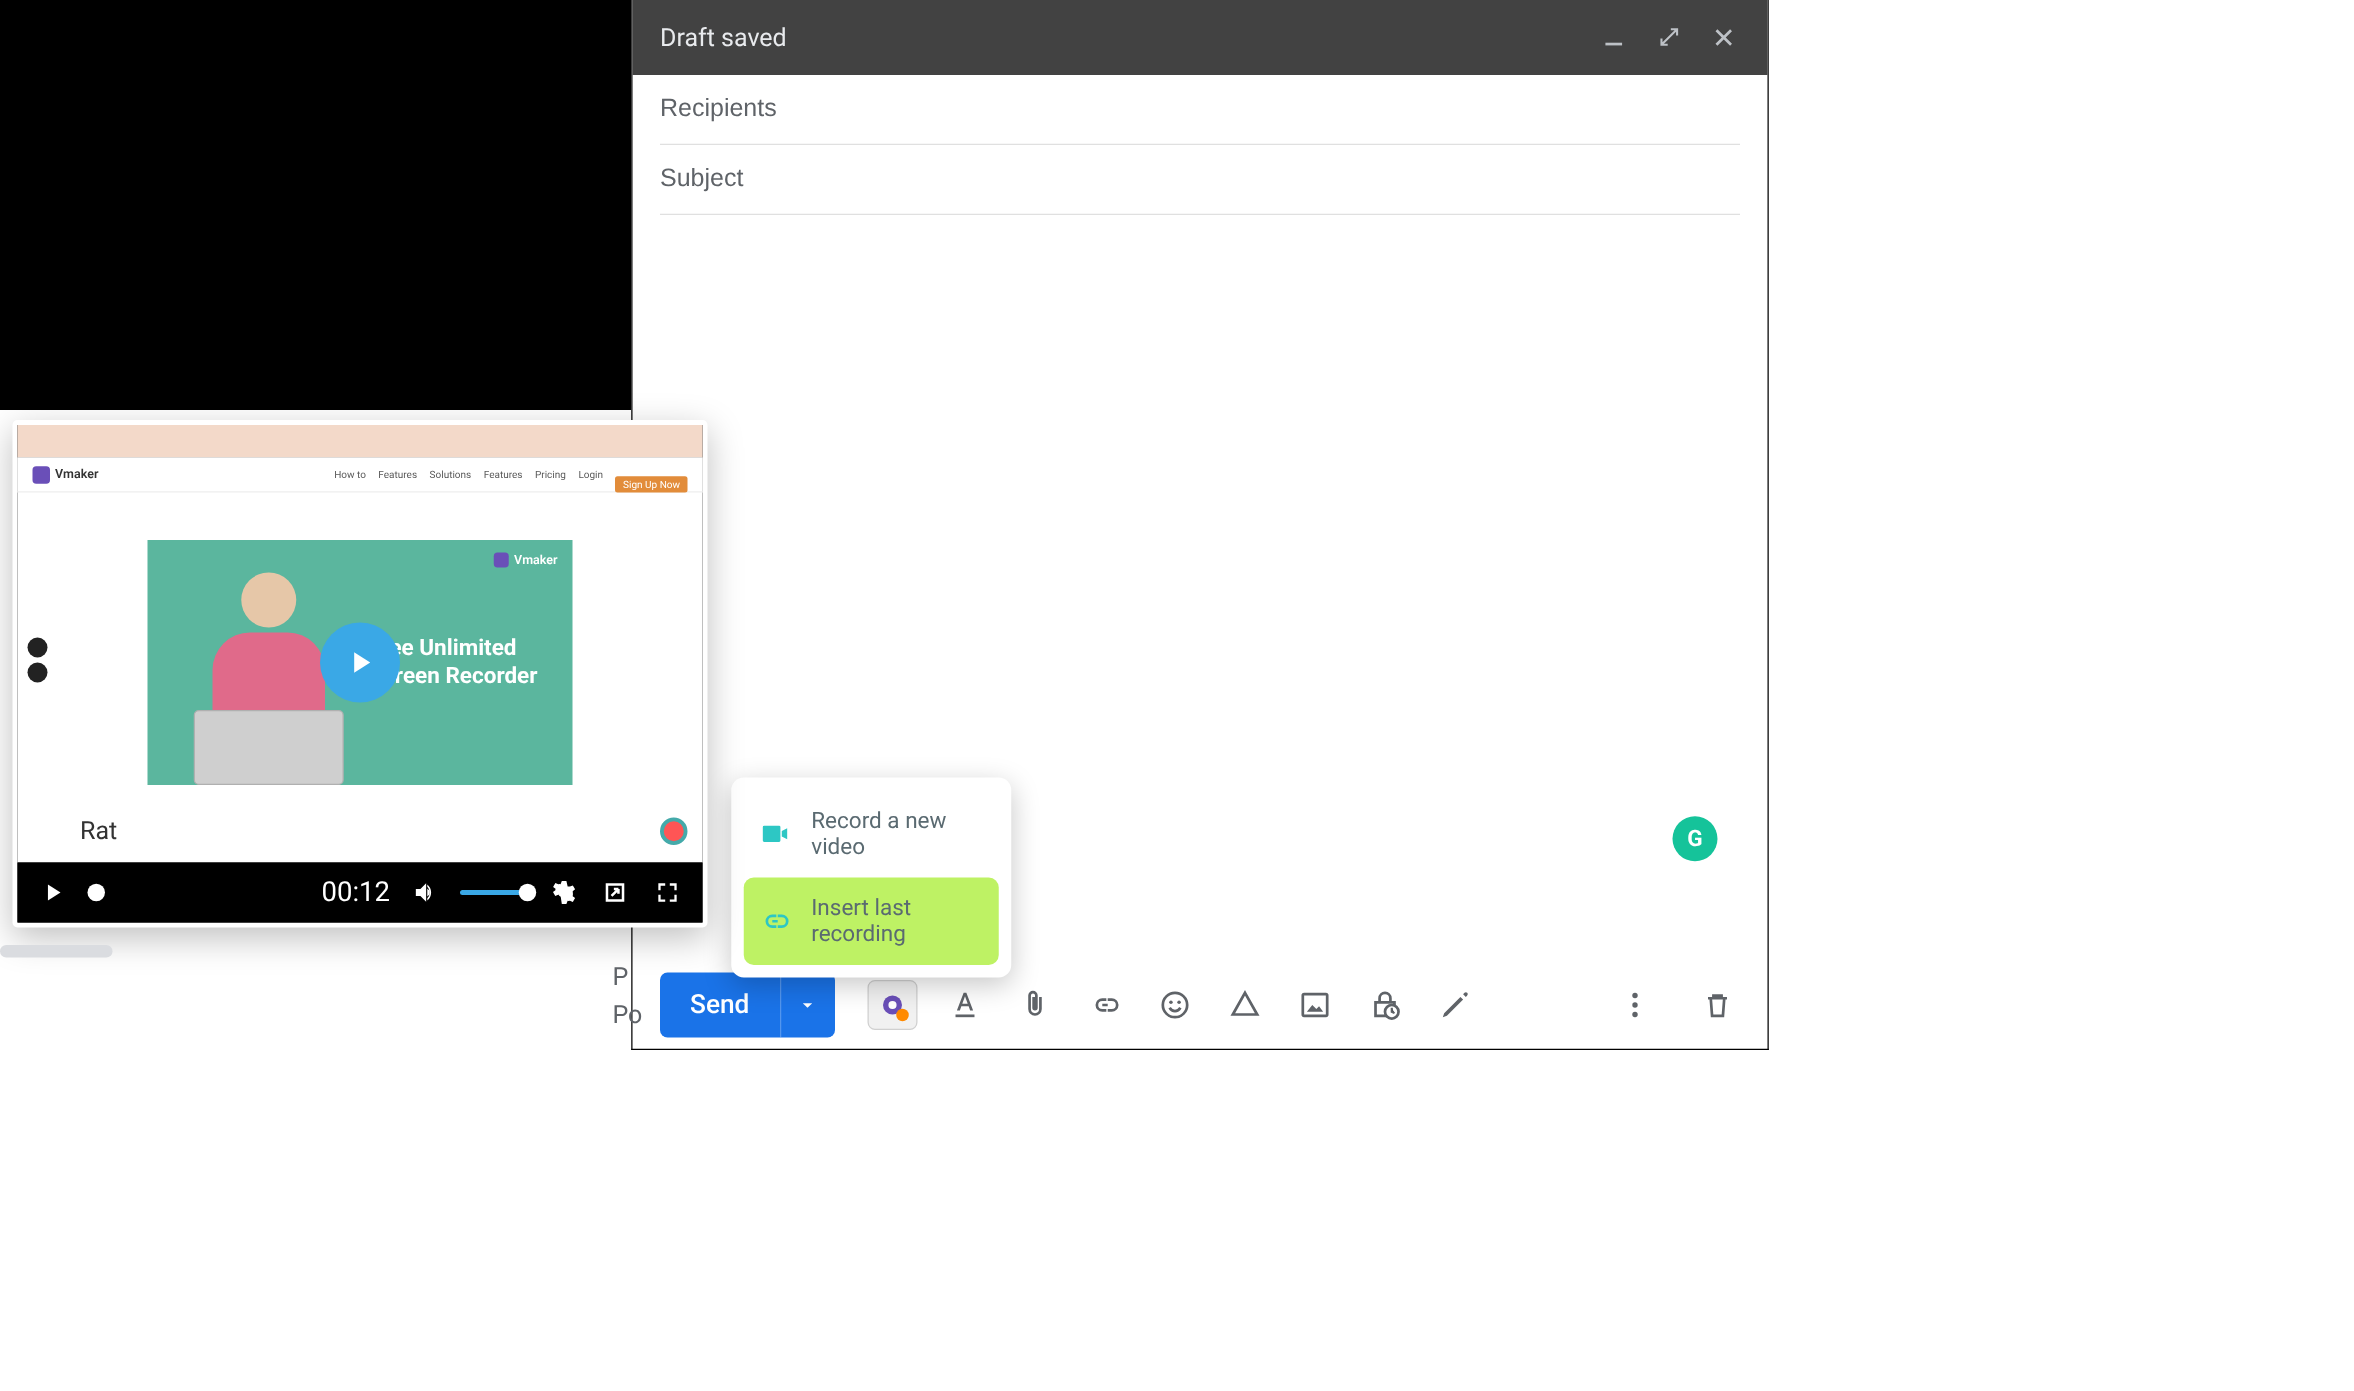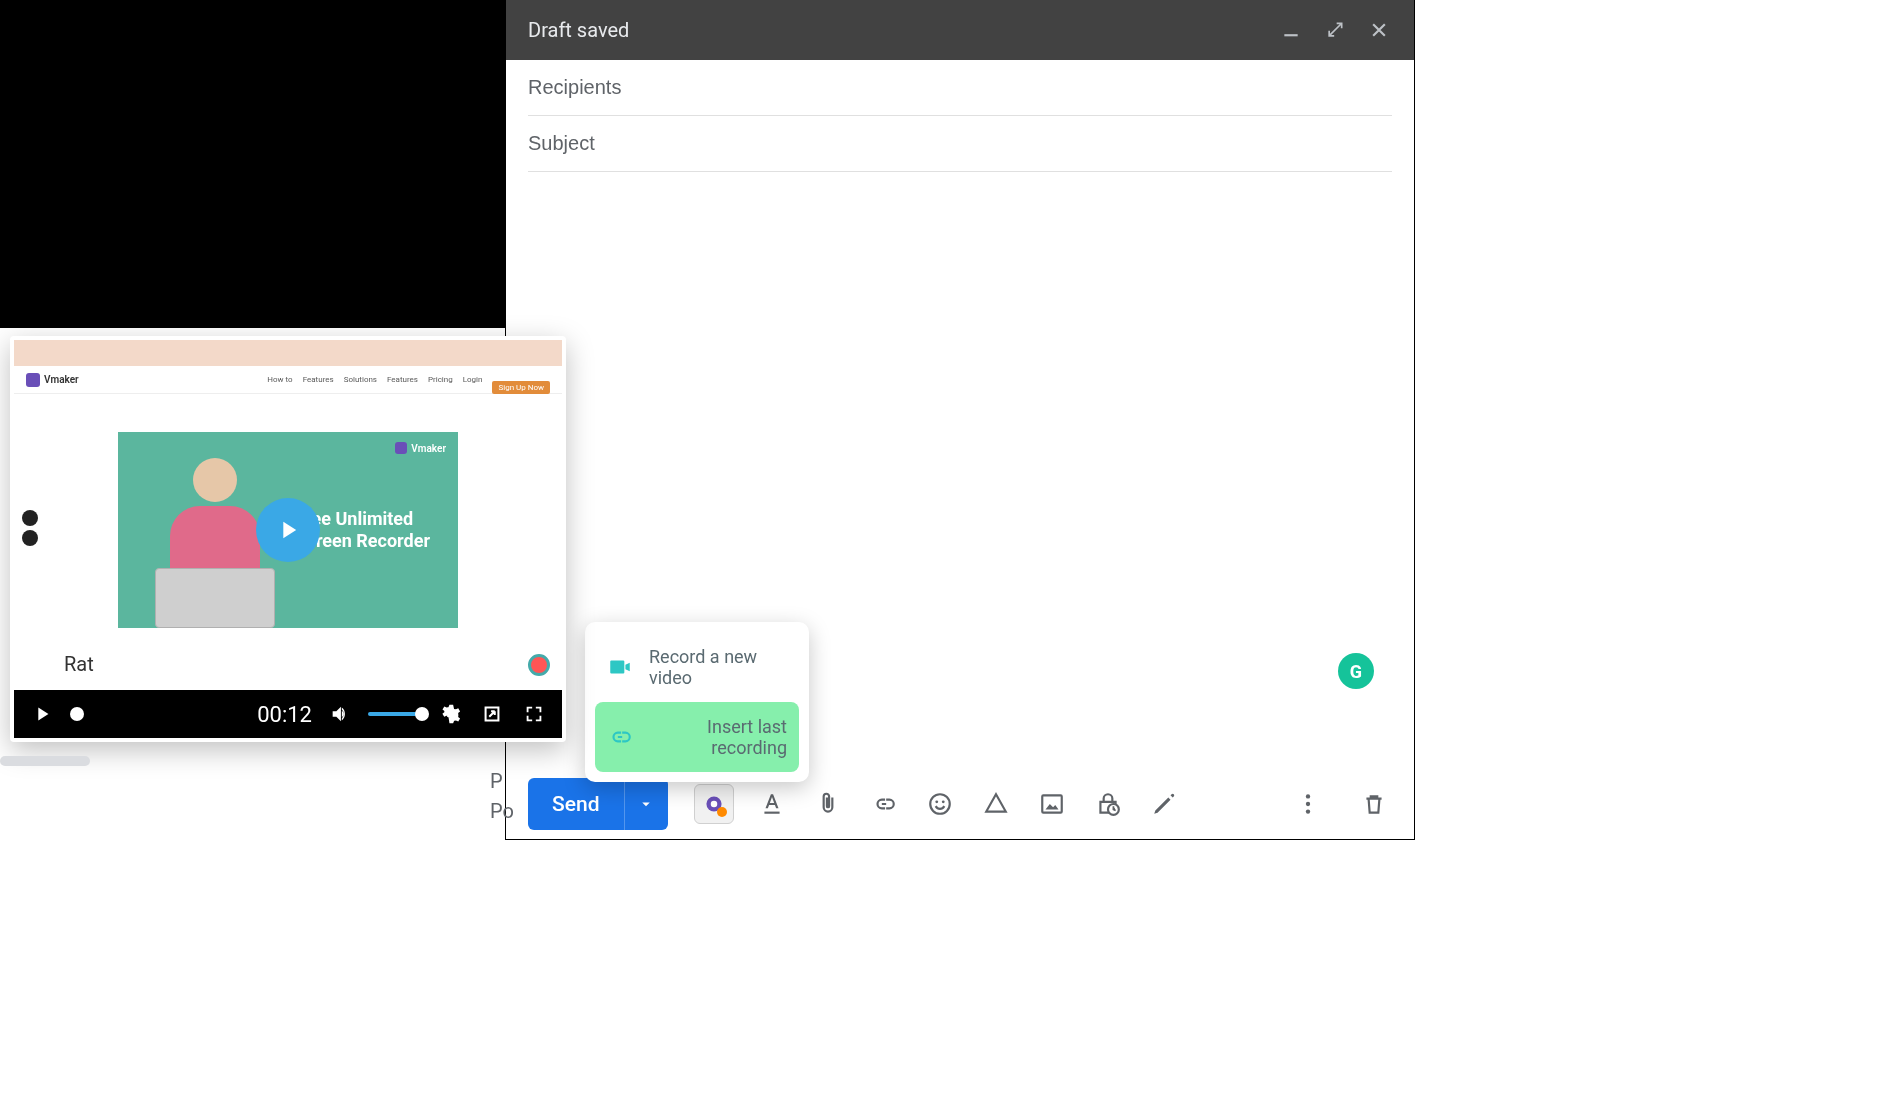--- a/index.html
+++ b/index.html
@@ -136,21 +136,21 @@
   .popup-item {
     display: flex;
     align-items: center;
     gap: 16px;
     padding: 14px 12px;
     border-radius: 8px;
     font-size: 18px;
     color: #5a6a71;
     cursor: pointer;
   }
-  .popup-item.hover { background: #86efac; text-align: right; }
+  .popup-item.hover { background: #bef264; }
   .popup-item .icon { width: 28px; height: 28px; display: flex; align-items: center; justify-content: center; }
   .popup-item .icon.teal { color: #2dc7c4; }
   .video-card {
     position: absolute;
     left: 10px; top: 336px;
     width: 556px; height: 406px;
     background: #fff;
     border-radius: 4px;
     box-shadow: 0 8px 28px rgba(0,0,0,.25);
     overflow: hidden;

